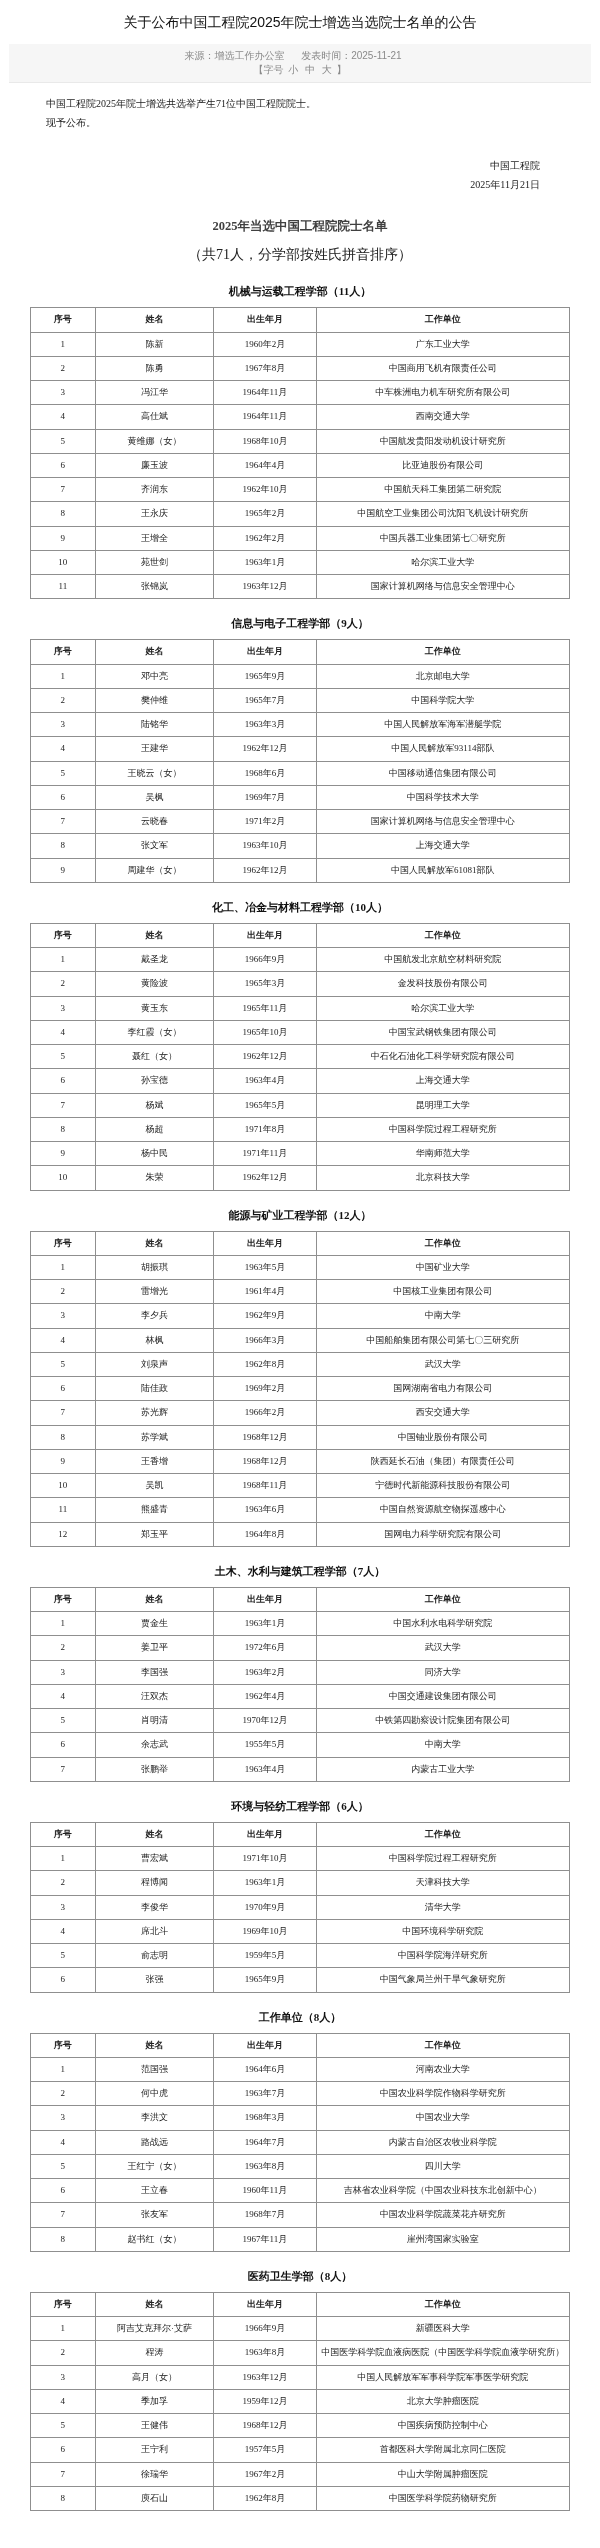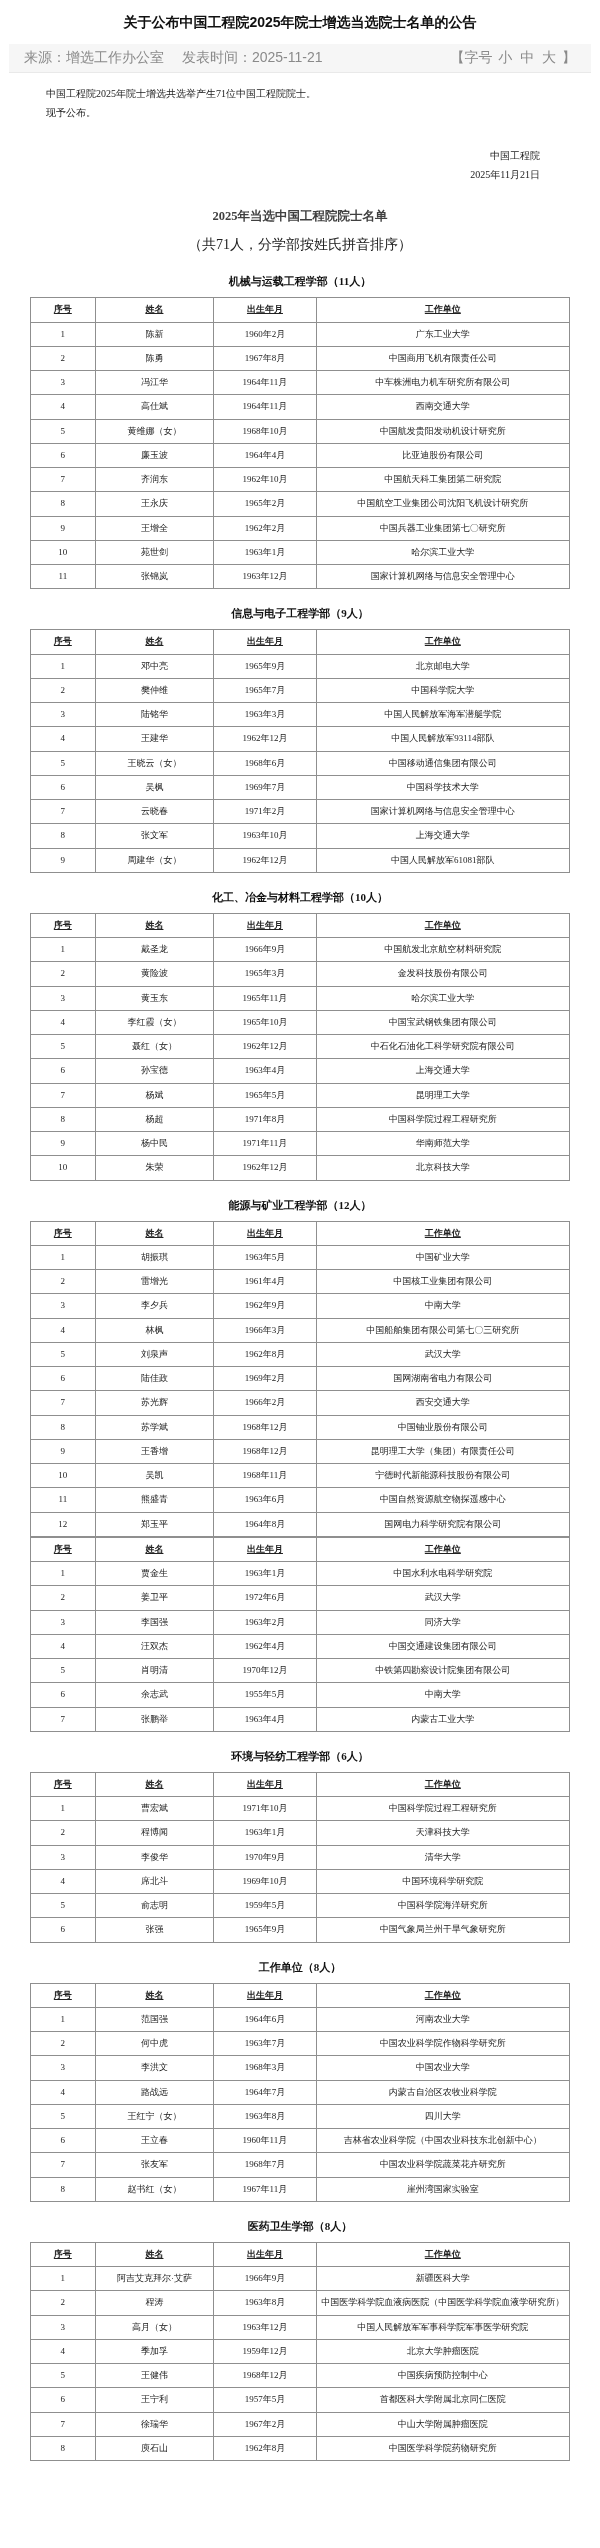--- a/index.html
+++ b/index.html
@@ -6,38 +6,39 @@
   body{
     width:600px;
     min-height:2548px;
     background:#ffffff;
     color:#1a1a1a;
     font-family:"Liberation Serif", serif;
     -webkit-font-smoothing:antialiased;
   }
   .page-title{
     font-family:"Liberation Sans", sans-serif;
-    font-weight:bold;
+    font-weight:normal;
     font-size:14px;
     line-height:1.35;
     text-align:center;
     padding:13px 34px 9px;
     color:#111;
   }
   .meta-bar{
     margin:3px 9px 0;
     background:#f6f6f6;
     border-bottom:1px solid #e9e9e9;
     display:flex;
     justify-content:space-between;
     align-items:center;
     font-family:"Liberation Sans", sans-serif;
-    font-size:14px;
+    font-size:10px;
     color:#8a8a8a;
     padding:5px 15px;
+    flex-direction:column;
   }
   .meta-left span{margin-right:14px;}
   .meta-right a{
     color:#8a8a8a;
     text-decoration:none;
     margin:0 2px;
     cursor:pointer;
   }
   .doc{
     padding:12px 46px 0;
@@ -80,21 +81,21 @@
   table.roster th, table.roster td{
     border:1px solid #8f8f8f;
     font-size:9px;
     line-height:1.25;
     text-align:center;
     vertical-align:middle;
     padding:6px 2px;
     color:#222;
     overflow:hidden;
   }
-  table.roster th{font-weight:bold;text-decoration:underline;}
+  table.roster th{font-weight:bold;}
   #sections{padding-bottom:14px;}
 </style>
 </head>
 <body>
 
 <div class="page-title">关于公布中国工程院2025年院士增选当选院士名单的公告</div>
 
 <div class="meta-bar">
   <div class="meta-left">
     <span>来源：增选工作办公室</span>
@@ -420,21 +421,21 @@
         <tr>
           <td>8</td>
           <td>苏学斌</td>
           <td>1968年12月</td>
           <td>中国铀业股份有限公司</td>
         </tr>
         <tr>
           <td>9</td>
           <td>王香增</td>
           <td>1968年12月</td>
-          <td>昆明理工大学（集团）有限责任公司</td>
+          <td>陕西延长石油（集团）有限责任公司</td>
         </tr>
         <tr>
           <td>10</td>
           <td>吴凯</td>
           <td>1968年11月</td>
           <td>宁德时代新能源科技股份有限公司</td>
         </tr>
         <tr>
           <td>11</td>
           <td>熊盛青</td>
@@ -442,20 +443,21 @@
           <td>中国自然资源航空物探遥感中心</td>
         </tr>
         <tr>
           <td>12</td>
           <td>郑玉平</td>
           <td>1964年8月</td>
           <td>国网电力科学研究院有限公司</td>
         </tr>
       </tbody>
     </table>
+    <div class="section-heading">土木、水利与建筑工程学部（7人）</div>
     <table class="roster">
       <colgroup>
         <col style="width: 12%;">
         <col style="width: 22%;">
         <col style="width: 19%;">
         <col style="width: 47%;">
       </colgroup>
       <thead>
         <tr>
           <th>序号</th>

